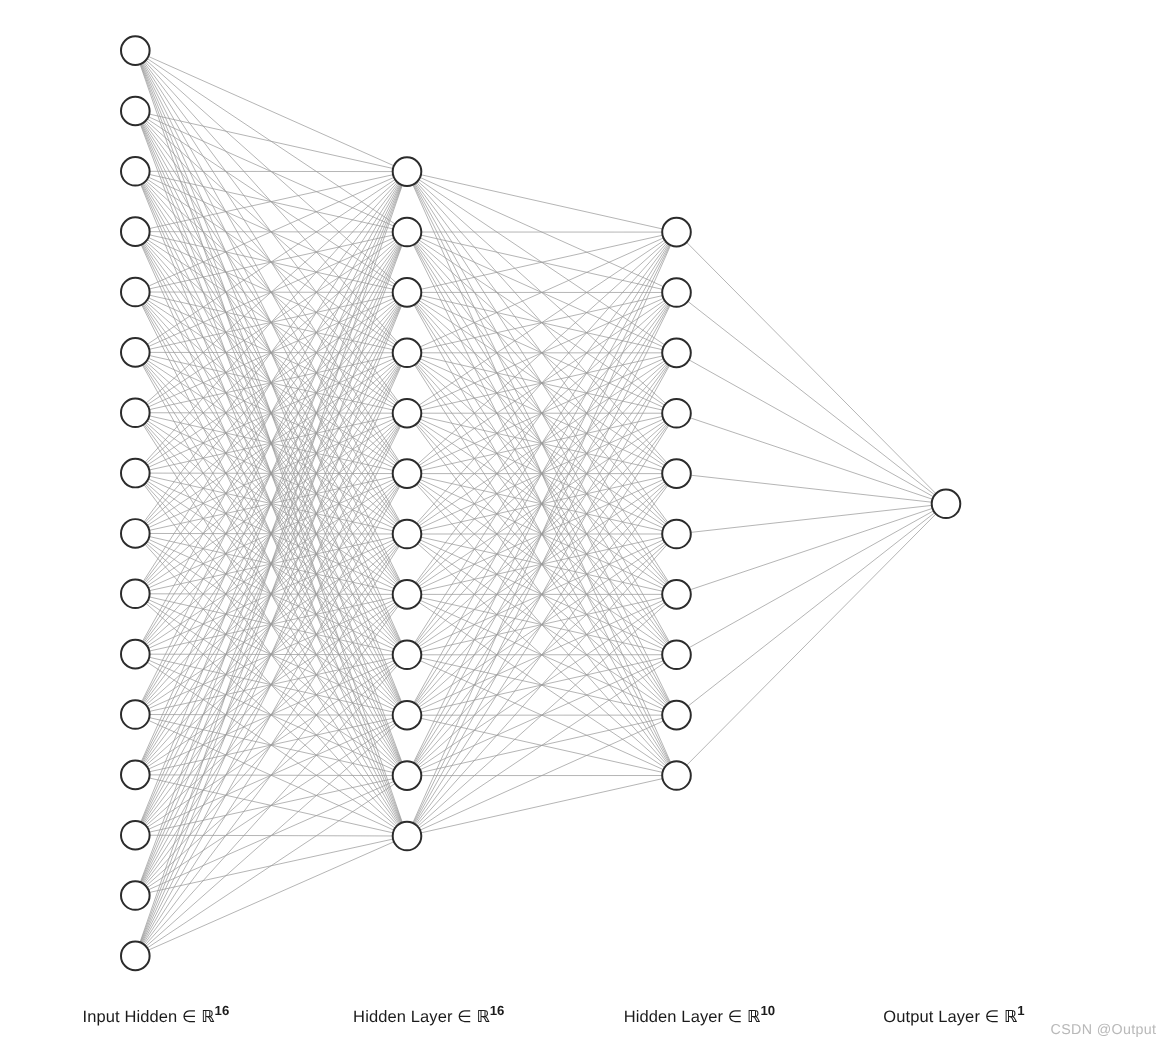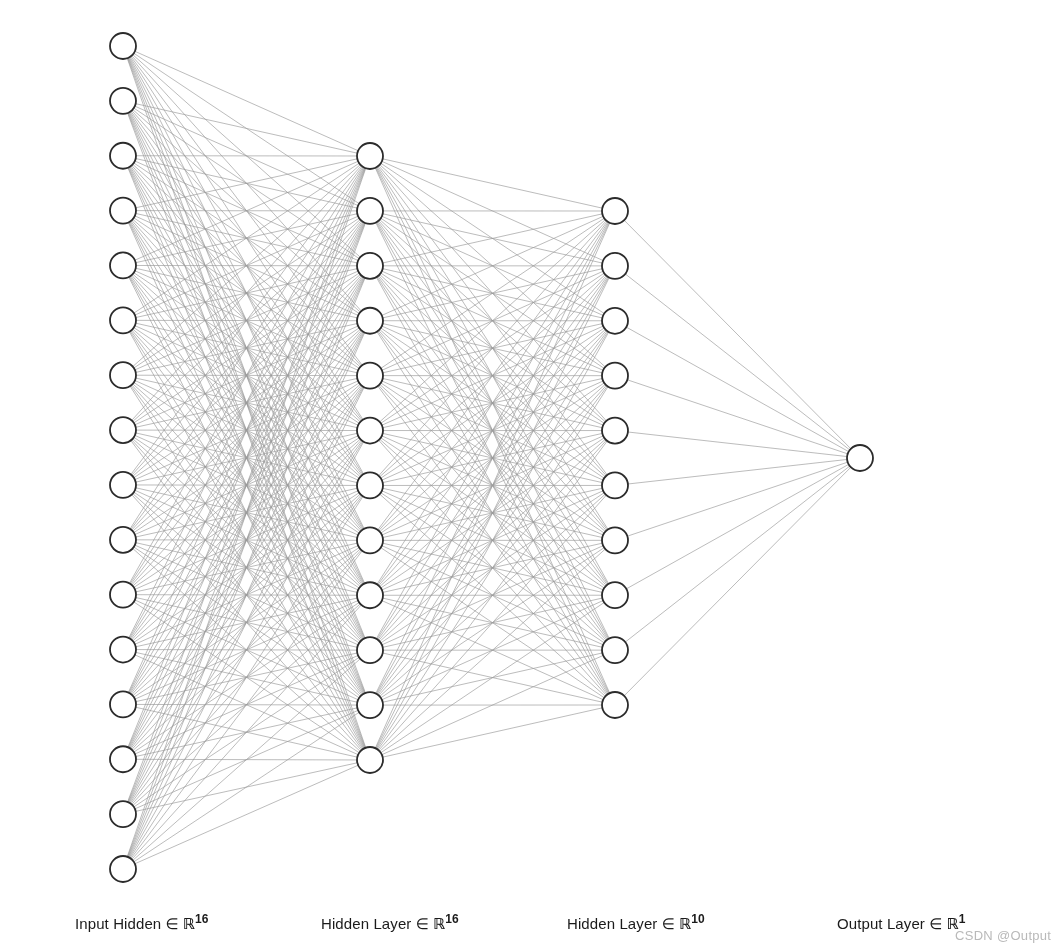--- a/index.html
+++ b/index.html
@@ -429,18 +429,18 @@
         <circle cx="615" cy="650.1111111111111" r="13" fill="#ffffff" stroke="#2b2b2b" stroke-width="1.8"></circle>
         <circle cx="615" cy="705" r="13" fill="#ffffff" stroke="#2b2b2b" stroke-width="1.8"></circle>
         <circle cx="860" cy="458" r="13" fill="#ffffff" stroke="#2b2b2b" stroke-width="1.8"></circle>
       </g>
   </svg>
 
   <div id="captions-group">
       <div class="layer-caption" style="left: 75px; top: 912px;"><span>Input Hidden ∈ </span><span class="caption-dim">ℝ</span><span class="caption-sup">16</span></div>
       <div class="layer-caption" style="left: 321px; top: 912px;"><span>Hidden Layer ∈ </span><span class="caption-dim">ℝ</span><span class="caption-sup">16</span></div>
       <div class="layer-caption" style="left: 567px; top: 912px; text-align: right;"><span>Hidden Layer ∈ </span><span class="caption-dim">ℝ</span><span class="caption-sup">10</span></div>
-      <div class="layer-caption" style="left: 837px; top: 912px;"><span>Output Layer ∈ </span><span class="caption-dim">ℝ</span><span class="caption-sup">1</span></div>
+      <div class="layer-caption" style="left: 803px; top: 912px;"><span>Output Layer ∈ </span><span class="caption-dim">ℝ</span><span class="caption-sup">1</span></div>
     </div>
 
   <div id="watermark" style="left: 955px; top: 928px; color: rgb(185, 185, 185);">CSDN @Output</div>
 
 </div>
 
 </body></html>

